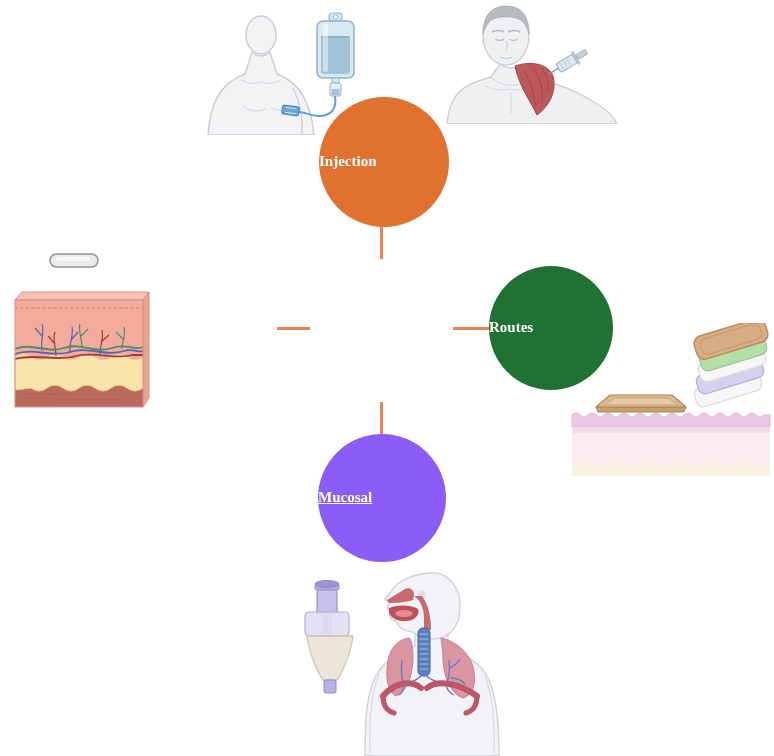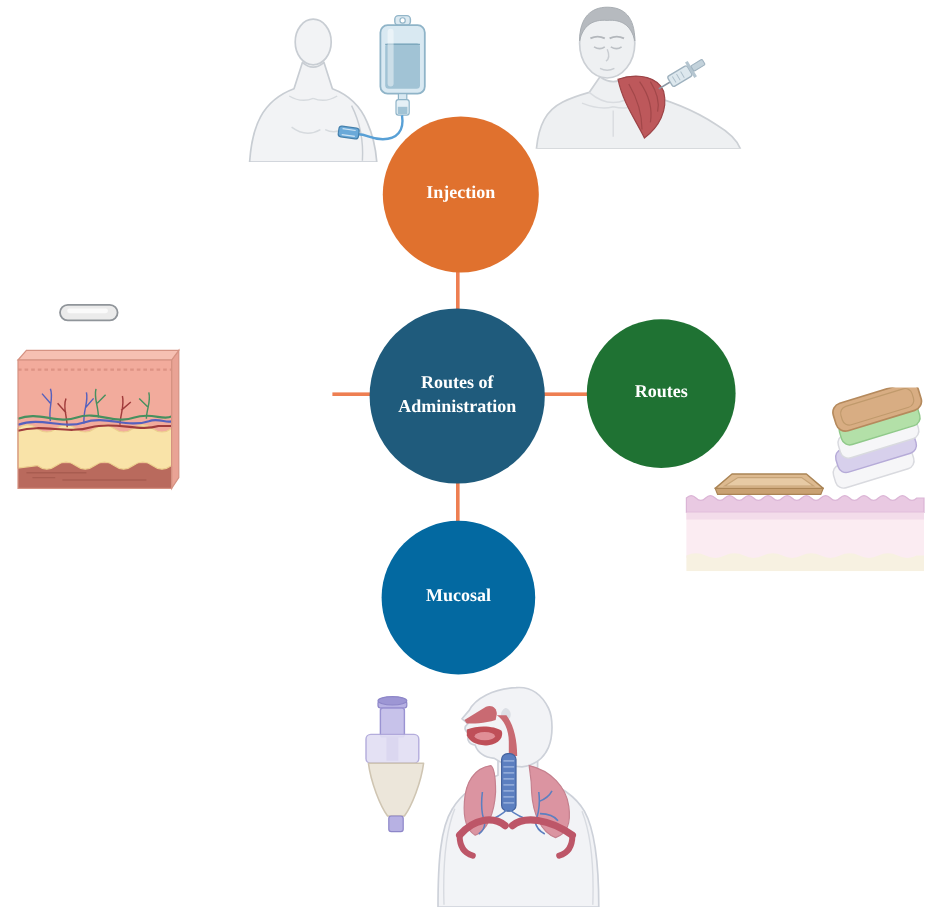--- a/index.html
+++ b/index.html
@@ -1,52 +1,49 @@
 <!DOCTYPE html>
 <html><head>
 <meta charset="utf-8">
 <style>
   html,body{margin:0;padding:0;background:#ffffff;}
   .canvas{
     position:relative;width:774px;height:756px;background:#ffffff;
     font-family:"Liberation Serif","DejaVu Serif",serif;overflow:hidden;
   }
   .node{
-    position:absolute;border-radius:50%;display:flex;align-items:center;justify-content:center;
+    position:absolute;border-radius:50%;display:flex;align-items:center;justify-content:flex-start;
     text-align:center;color:#ffffff;font-weight:bold;font-size:15px;line-height:1.32;
   }
   .node span{display:block;}
   .node-center{left:308px;top:257px;width:146px;height:146px;background:#1f5b7c;}
   .node-center span{width:118px;}
   .node-injection{left:319px;top:97px;width:130px;height:130px;background:#e0712e;}
   .node-topical{left:489px;top:266px;width:124px;height:124px;background:#1f7233;}
-  .node-mucosal{left:318px;top:434px;width:128px;height:128px;background:#0369a1;}
+  .node-mucosal{left:318px;top:434px;width:128px;height:128px;background:#8b5cf6;text-decoration:underline;}
   .node-implantable{left:152px;top:266px;width:126px;height:126px;background:#9c2f94;}
   .node-implantable span{width:98px;}
   .connector{position:absolute;background:#ee7f52;}
   .conn-top{left:380px;top:226px;width:3px;height:33px;}
   .conn-bottom{left:380px;top:402px;width:3px;height:34px;}
   .conn-left{left:277px;top:327px;width:33px;height:3px;}
   .conn-right{left:453px;top:327px;width:38px;height:3px;}
   .illus{position:absolute;}
   .illus svg{display:block;}
 </style>
 </head>
 <body>
 
 <div class="canvas">
 
   <div class="connector conn-top"></div>
   <div class="connector conn-bottom"></div>
   <div class="connector conn-left"></div>
   <div class="connector conn-right"></div>
 
-  <div class="node node-center">
-    <span>Routes of Administration</span>
-  </div>
   <div class="node node-injection">
     <span>Injection</span>
   </div>
   <div class="node node-topical">
     <span>Routes</span>
   </div>
   <div class="node node-mucosal">
     <span>Mucosal</span>
   </div>
 

